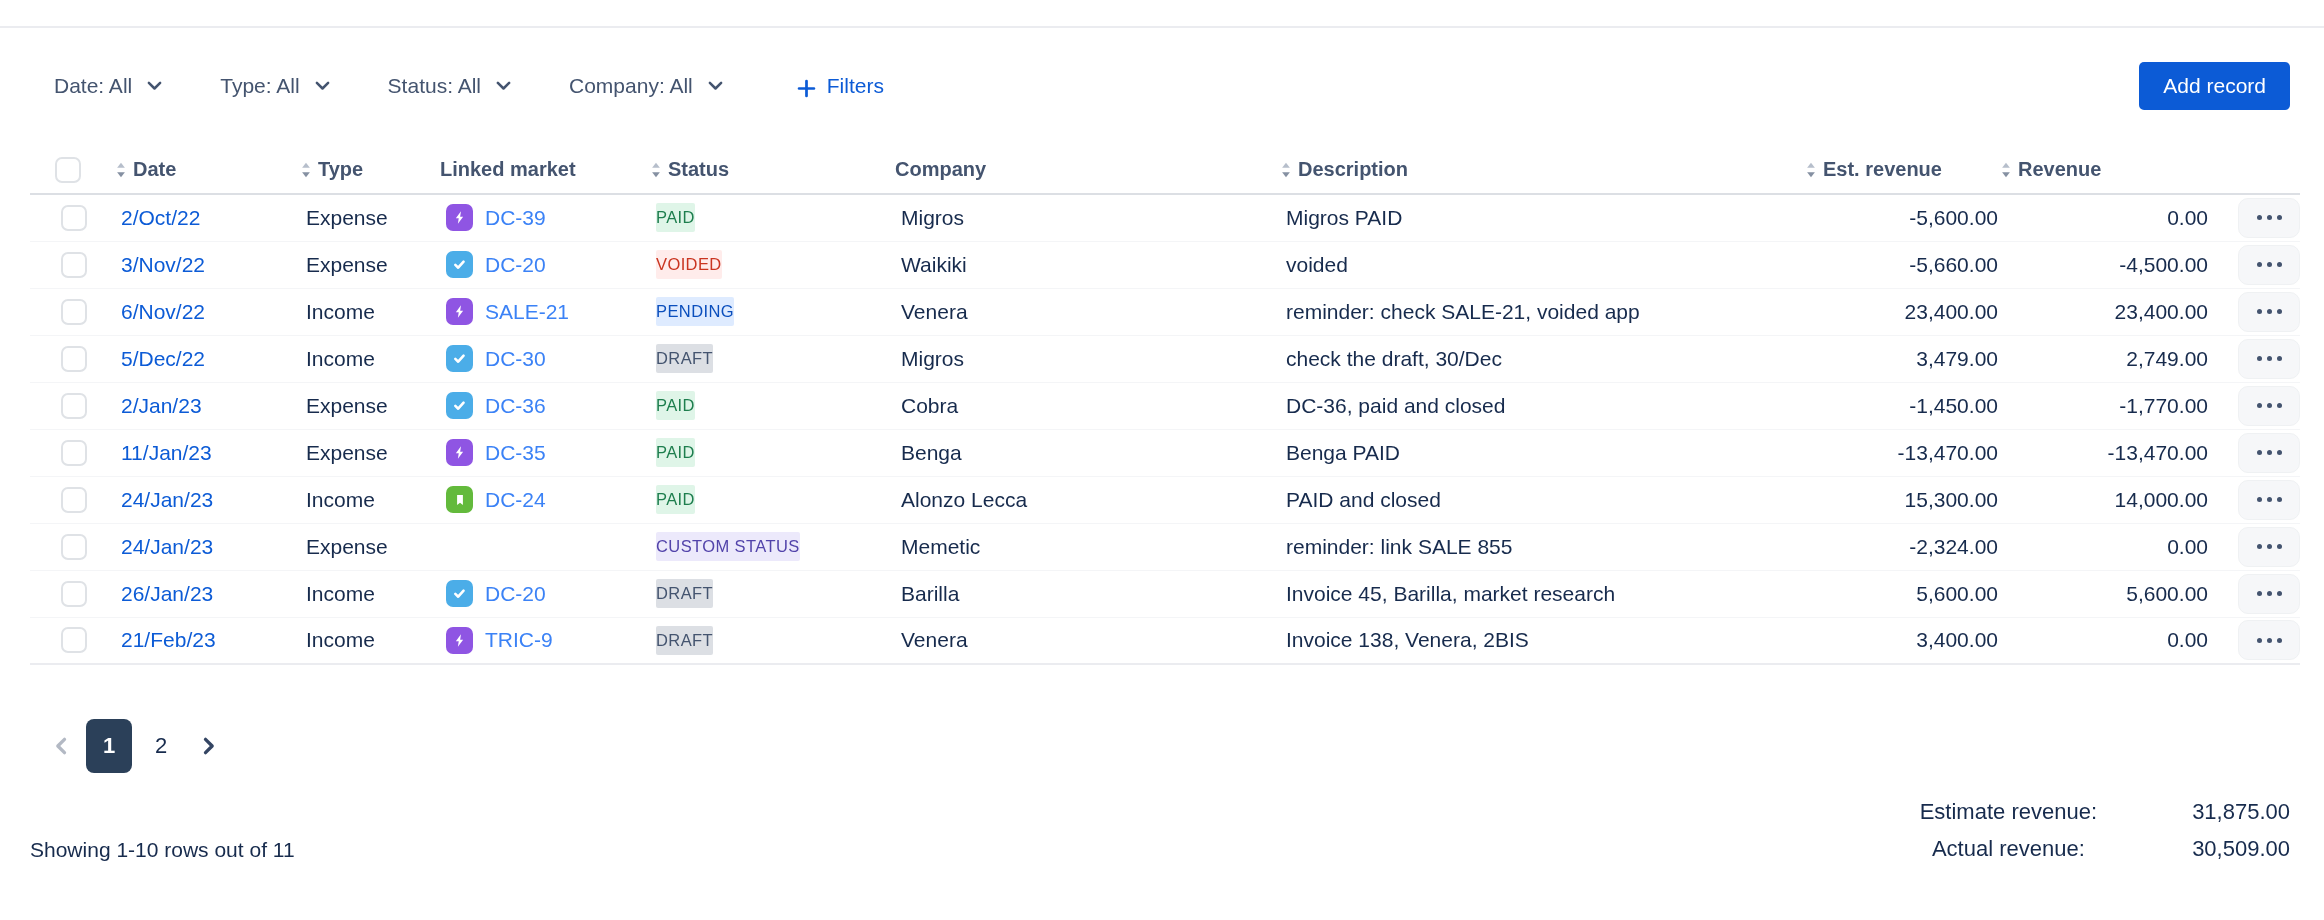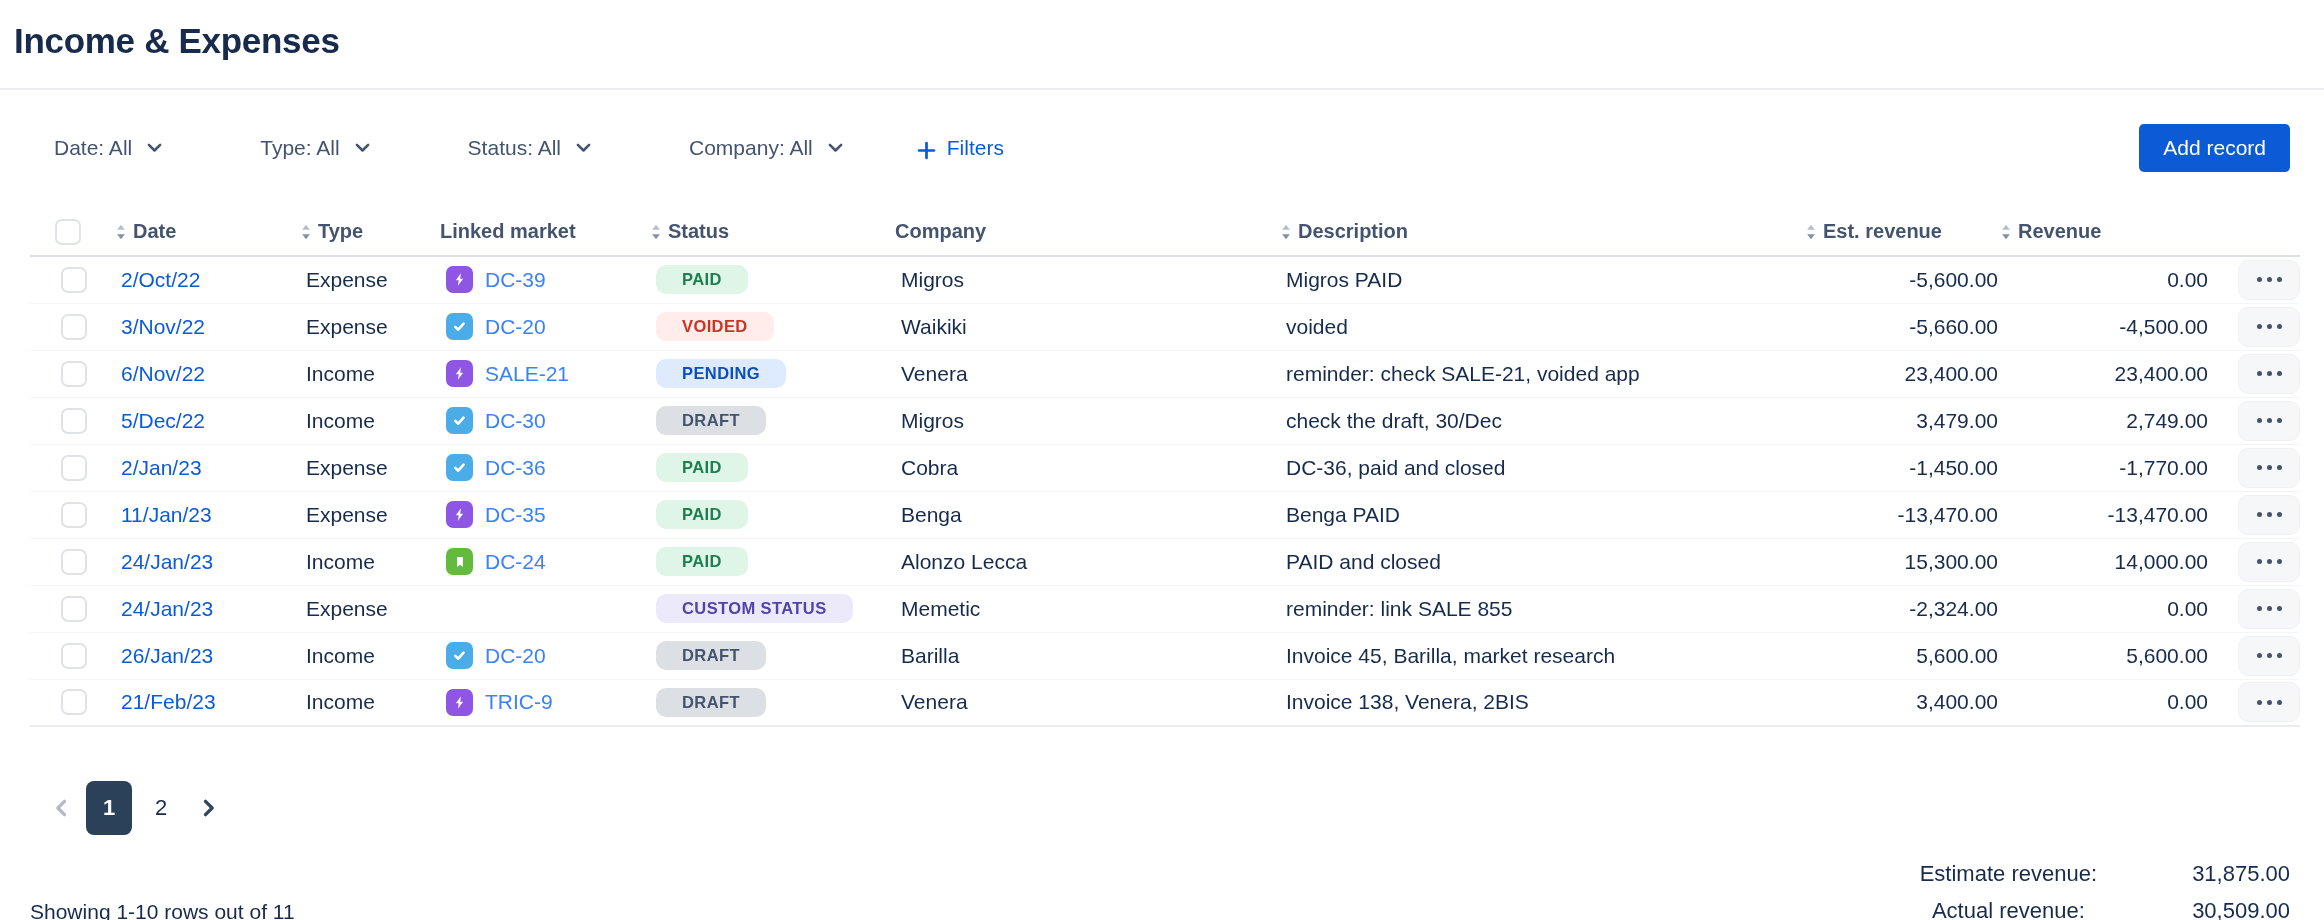--- a/index.html
+++ b/index.html
@@ -72,22 +72,22 @@
   .issue-icon {
     width:27px; height:27px; border-radius:7px; flex:0 0 27px;
     display:inline-flex; align-items:center; justify-content:center;
   }
   .issue-icon.bolt { background:#8F55E3; }
   .issue-icon.check { background:#4BADE8; }
   .issue-icon.bookmark { background:#63BA3C; }
   .issue-key { color:#3b82f6; margin-left:12px; font-size:21px; }
 
   .lozenge {
-    display:inline-block; font-size:16.5px; font-weight:700; letter-spacing:0.4px;
-    padding:5px 26px; border-radius:10px; white-space:nowrap;
+    display:inline-block; font-size:16.5px; font-weight:400; letter-spacing:0.4px;
+    padding:5px 0; border-radius:2px; white-space:nowrap;
   }
   .lz-green  { background:#DFF5E8; color:#1E7E4E; }
   .lz-red    { background:#FFECEB; color:#CA3521; }
   .lz-blue   { background:#DEEBFF; color:#0B4FBD; }
   .lz-gray   { background:#DCDFE4; color:#44546F; }
   .lz-purple { background:#ECE9FB; color:#5243AA; }
 
   .ellipsis-btn {
     width:62px; height:40px; border-radius:10px;
     background:#F6F7F9; border:1px solid #EFF1F3; cursor:pointer;
@@ -115,25 +115,24 @@
   .showing { font-size:21px; color:#172B4D; }
   .summary { display:grid; grid-template-columns:auto 175px; column-gap:18px; row-gap:11px; font-size:22px; }
   .summary .s-label { text-align:center; }
   .summary .s-value { text-align:right; }
 </style>
 </head>
 <body>
 
 <div class="page">
 
-  <h1 class="page-title">Income &amp; Expenses</h1>
   <hr class="title-divider">
 
   <div class="toolbar">
-    <div id="filters" style="display:flex;align-items:center;gap:40px;">
+    <div id="filters" style="display:flex;align-items:center;">
         <button class="filter-btn">
           <span>Date: All</span>
           <span style="display:inline-flex">
             <svg width="15" height="10" viewBox="0 0 12 8">
               <path d="M1.5 1.5 6 6l4.5-4.5" fill="none" stroke="#44546F" stroke-width="2" stroke-linecap="round" stroke-linejoin="round"></path>
             </svg>
           </span>
         </button>
         <button class="filter-btn">
           <span>Type: All</span>

